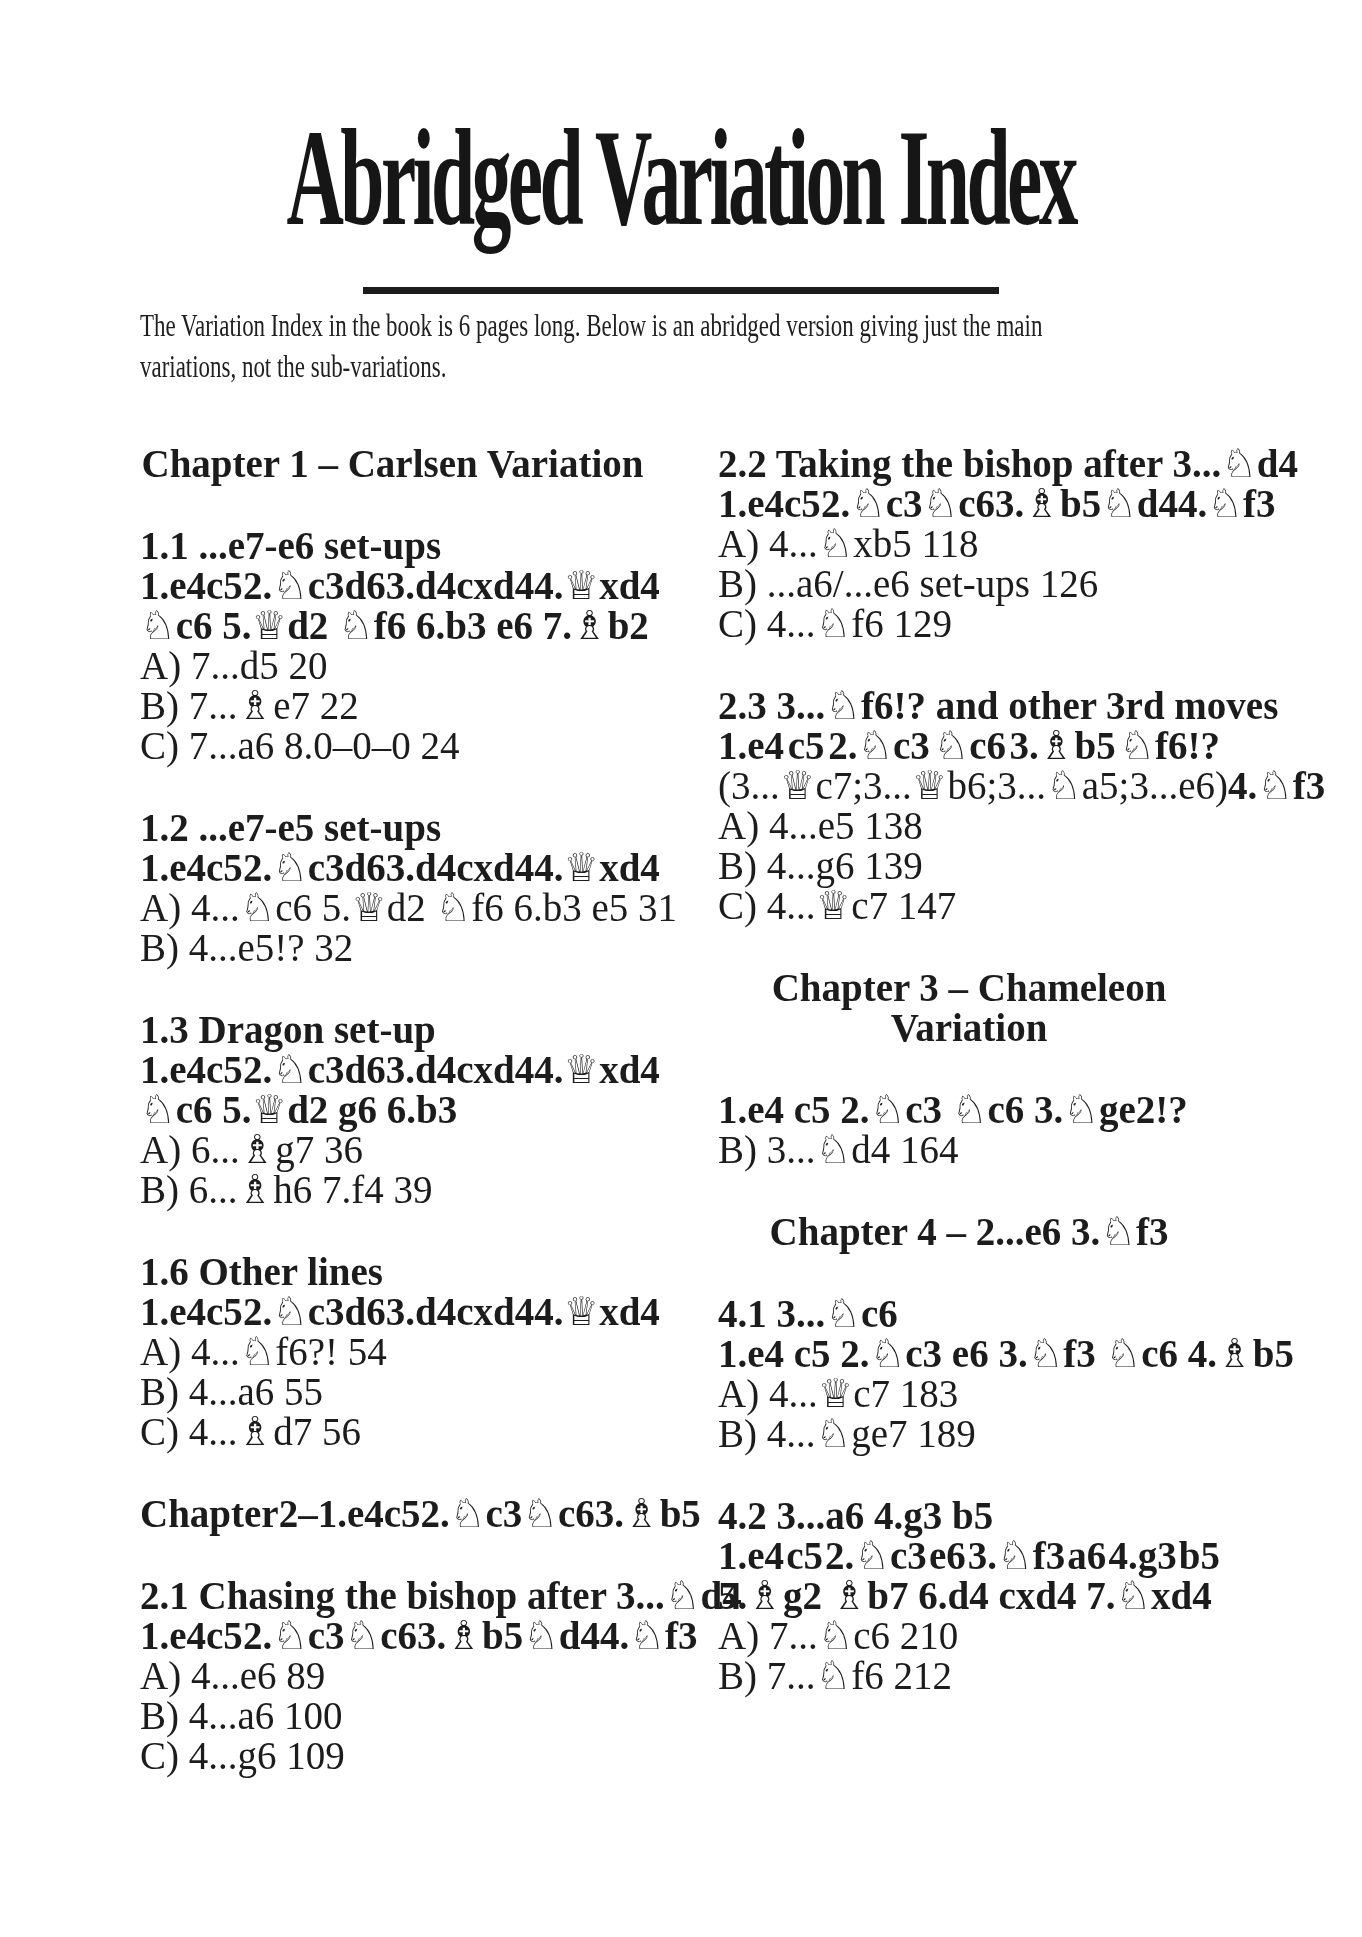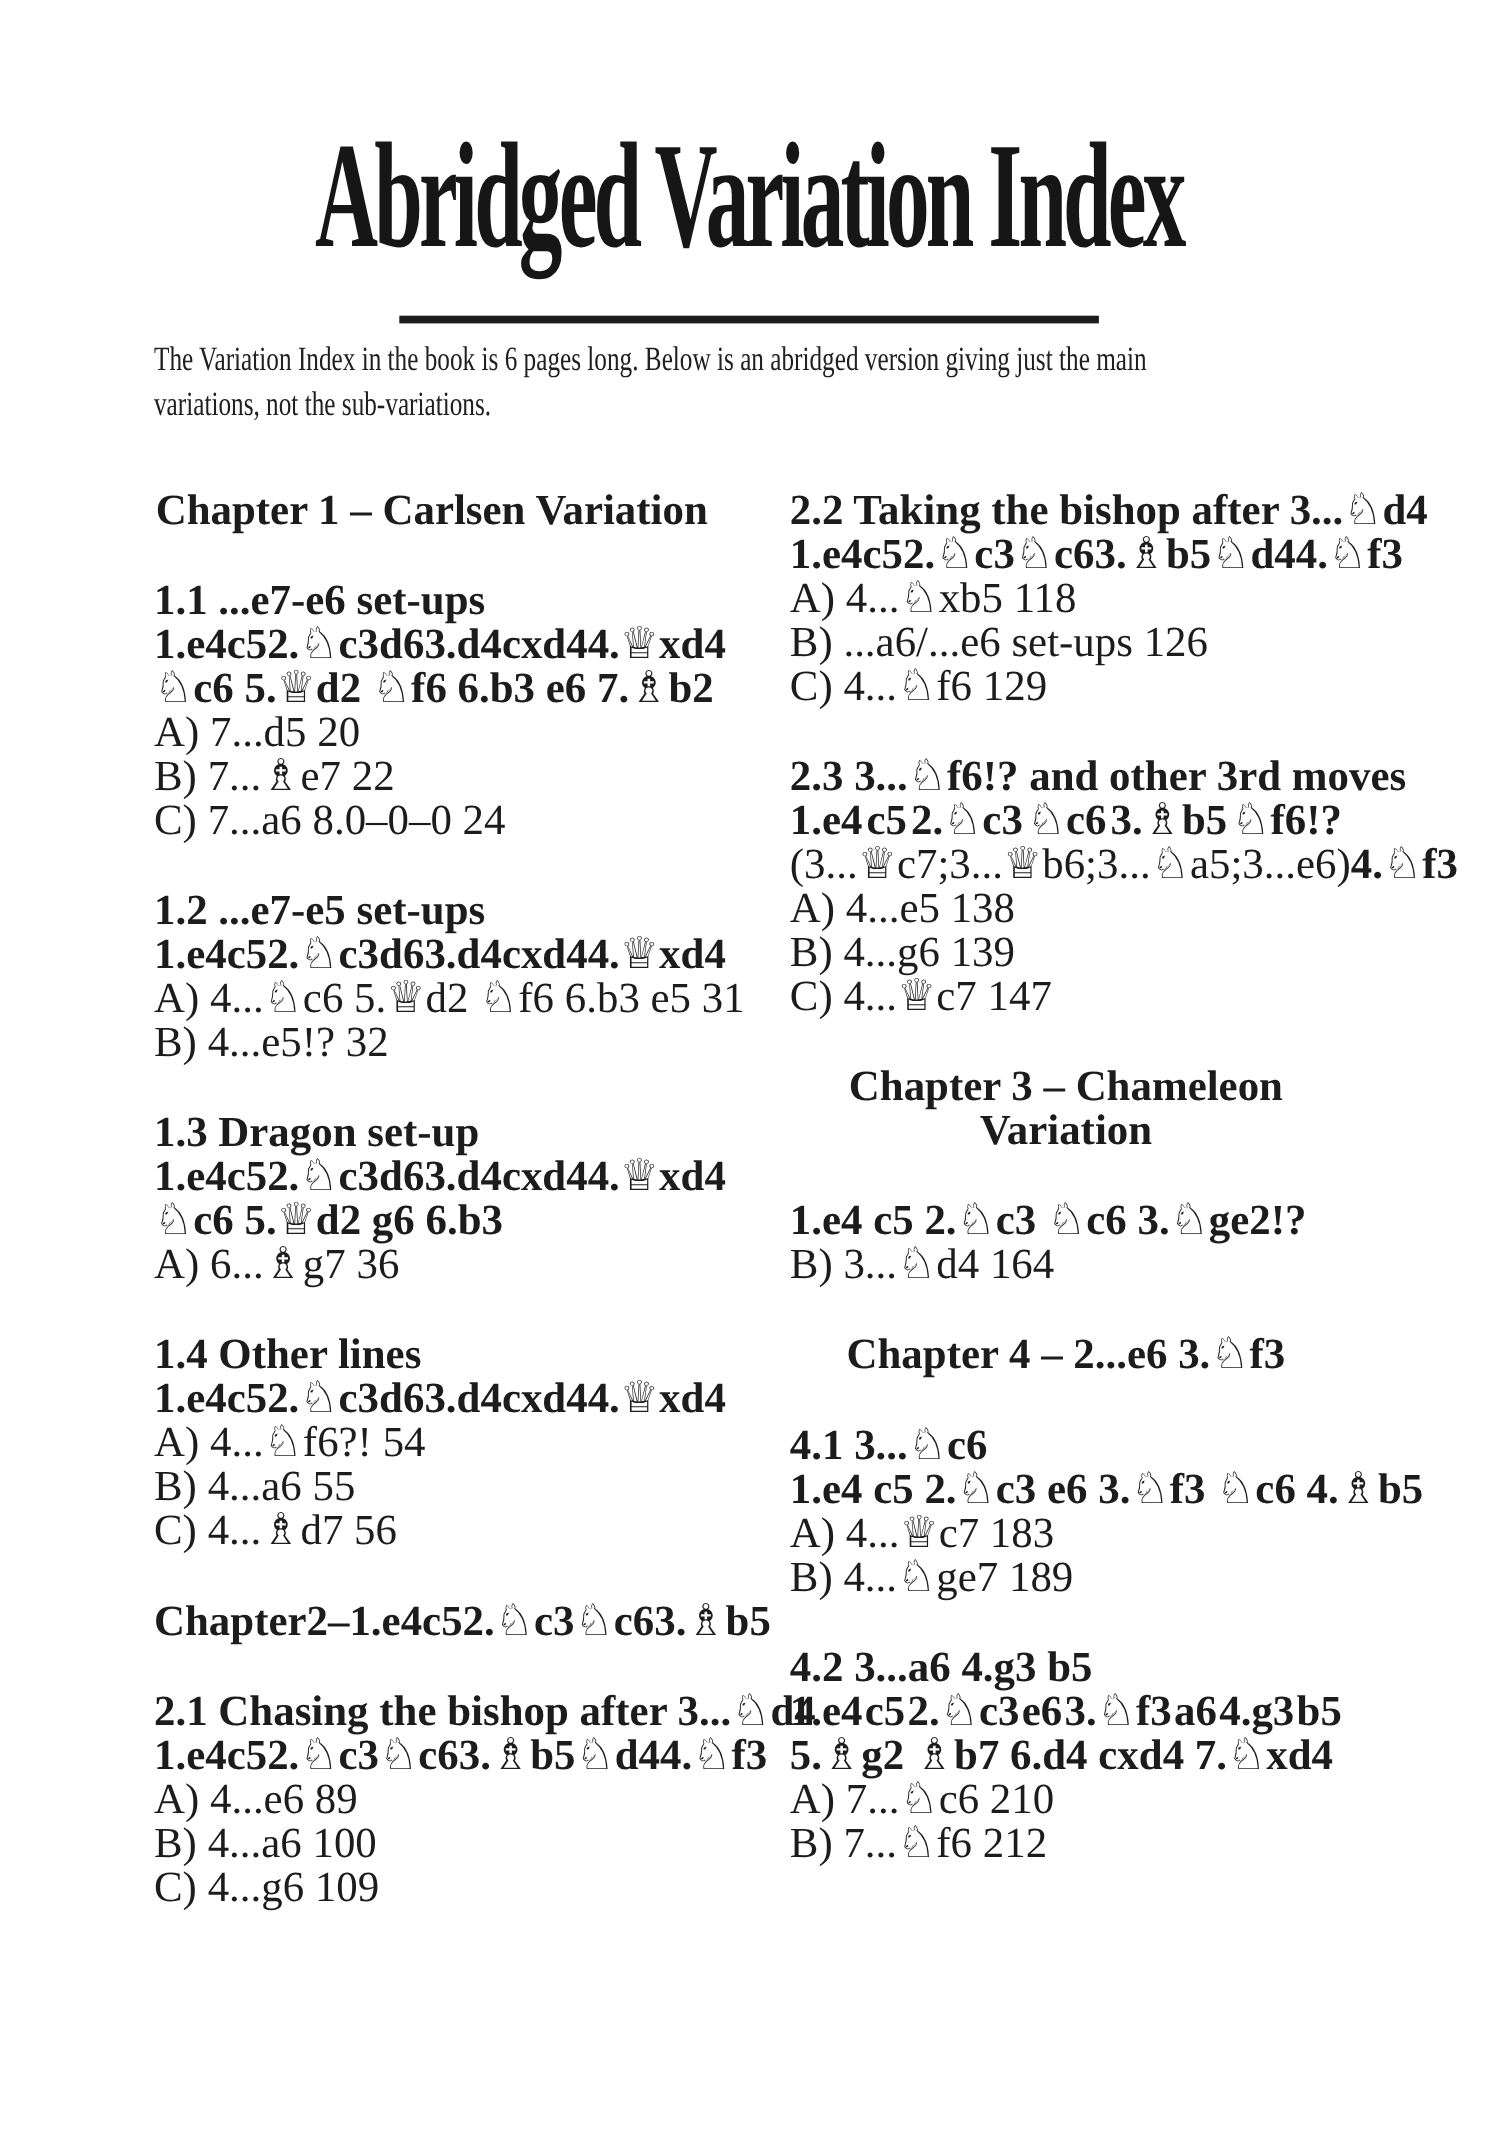--- a/index.html
+++ b/index.html
@@ -134,23 +134,24 @@
           <span><span class="b">1.e4</span></span>
           <span><span class="b">c5</span></span>
           <span><span class="b">2.</span><span class="fig b">♘</span><span class="b">c3</span></span>
           <span><span class="b">d6</span></span>
           <span><span class="b">3.d4</span></span>
           <span><span class="b">cxd4</span></span>
           <span><span class="b">4.</span><span class="fig b">♕</span><span class="b">xd4</span></span>
         </div>
         <div class="line"><span class="fig b">♘</span><span class="b">c6 5.</span><span class="fig b">♕</span><span class="b">d2 g6 6.b3</span></div>
         <div class="line"><span>A) 6...</span><span class="fig">♗</span><span>g7 36</span></div>
-      </div>
-      <div class="block">
-        <div class="line"><span class="b">1.4 Other lines</span></div>
+        <div class="line"><span>B) 6...</span><span class="fig">♗</span><span>h6 7.f4 39</span></div>
+      </div>
+      <div class="block">
+        <div class="line"><span class="b">1.6 Other lines</span></div>
         <div class="line justify">
           <span><span class="b">1.e4</span></span>
           <span><span class="b">c5</span></span>
           <span><span class="b">2.</span><span class="fig b">♘</span><span class="b">c3</span></span>
           <span><span class="b">d6</span></span>
           <span><span class="b">3.d4</span></span>
           <span><span class="b">cxd4</span></span>
           <span><span class="b">4.</span><span class="fig b">♕</span><span class="b">xd4</span></span>
         </div>
         <div class="line"><span>A) 4...</span><span class="fig">♘</span><span>f6?! 54</span></div>

